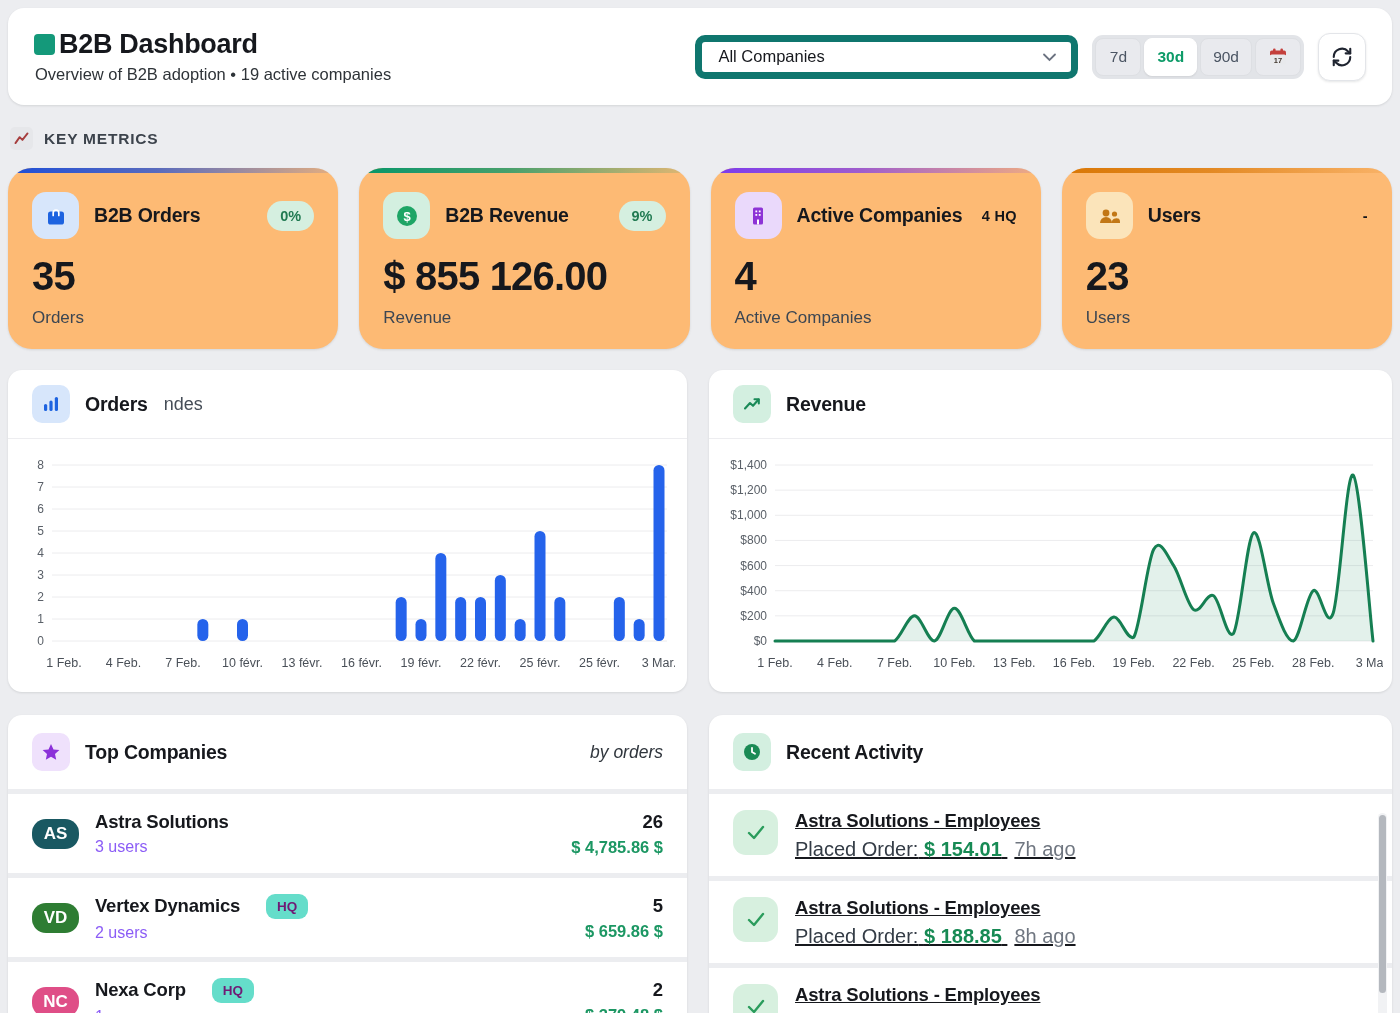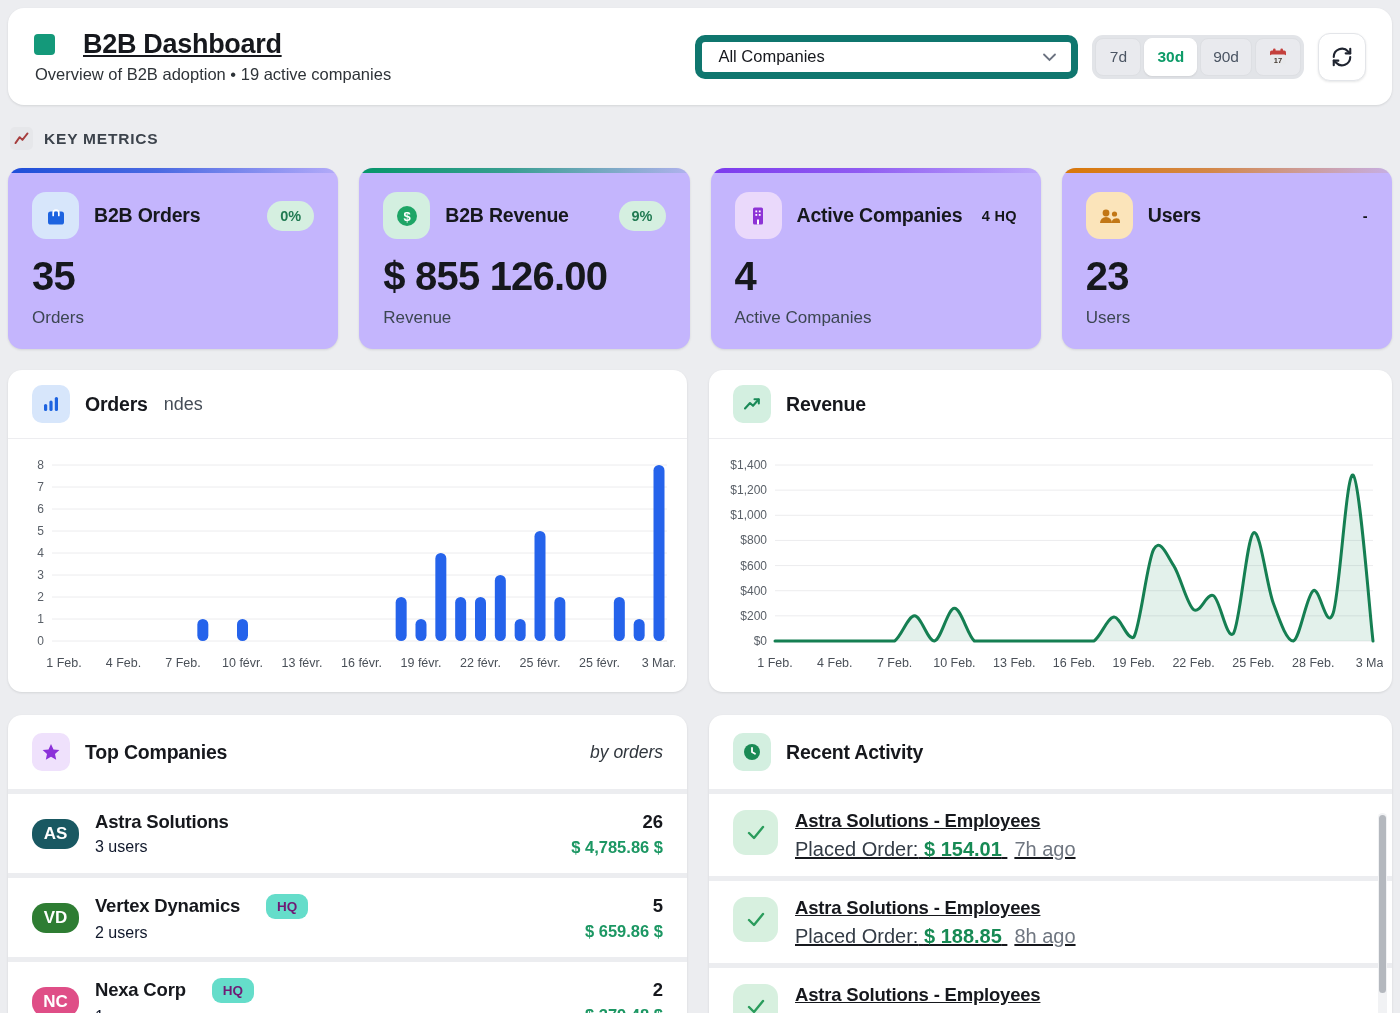--- a/index.html
+++ b/index.html
@@ -10,21 +10,21 @@
     color:#16181d; overflow:hidden;
   }
   .shadow { box-shadow:0 1px 3px rgba(20,25,35,.07), 0 1px 2px rgba(20,25,35,.04); }
 
   
   .header {
     margin:8px; height:97px; background:#fff; border-radius:16px;
     display:flex; align-items:center; justify-content:space-between;
     padding:12px 26px;
   }
-  .brand-row { display:flex; align-items:center; gap:28px;text-decoration:underline; }
+  .brand-row { display:flex; align-items:center; gap:4px; }
   .brand-square { width:21px; height:21px; border-radius:4px; }
   .page-title { font-size:27px; font-weight:800; letter-spacing:-.3px; }
   .page-subtitle { font-size:16.5px; color:#2e3338; margin-top:5px; margin-left:1px; }
   .header-right { display:flex; align-items:center; gap:14px; }
   .select {
     width:383px; height:44px; border:7px solid #0f766e; border-radius:10px;
     display:flex; align-items:center; justify-content:space-between;
     padding:0 14px 0 16px; font-size:16.5px; background:#fff; cursor:pointer;
   }
   .chev { color:#6b7280; font-size:15px; }
@@ -45,21 +45,21 @@
   .cal-svg text { font-family:"Liberation Sans",sans-serif; }
 
   
   .section-row { display:flex; align-items:center; gap:11px; margin:22px 8px 18px 10px; }
   .section-icon { width:23px; height:23px; border-radius:5px; background:#e6e7ea;
     display:flex; align-items:center; justify-content:center; }
   .section-label { font-size:15.5px; font-weight:700; letter-spacing:.8px; color:#3c434c; }
 
   
   .cards { margin:0 8px; display:grid; grid-template-columns:repeat(4,1fr); gap:21px; }
-  .m-card { background:#c4b5fd; border-radius:14px; overflow:hidden; height:181px; }
+  .m-card { background:#fdba74; border-radius:24px; overflow:hidden; height:181px; }
   .accent-bar { height:5px; }
   .m-body { padding:19px 24px; }
   .m-head { display:flex; align-items:center; }
   .tile { border-radius:14px; display:flex; align-items:center; justify-content:center; flex:0 0 auto; }
   .tile-lg { width:47px; height:47px; }
   .tile-sm { width:38px; height:38px; border-radius:10px; }
   .tile-blue { background:#d7e6fb; }
   .tile-green { background:#d3efe0; }
   .tile-purple { background:#ead9fb; }
   .tile-amber { background:#fbe4ba; }
@@ -90,21 +90,21 @@
   .b-right { margin-left:auto; font-size:17.5px; color:#30363d;font-style:italic; }
   .strip { height:5px; background:#ecedf0; }
   .row { display:flex; align-items:center; padding:15px 24px; min-height:79px; }
   .avatar { width:47px; height:30px; border-radius:14px; color:#fff; font-size:17px; font-weight:700;
     display:flex; align-items:center; justify-content:center; flex:0 0 auto; }
   .row-main { margin-left:16px; }
   .name-line { display:flex; align-items:center; gap:10px; }
   .co-name { font-size:18.5px; font-weight:700; letter-spacing:-.2px; }
   .hq-badge { background:#65ddca; color:#701a75; font-size:13.5px; font-weight:700;
     padding:5px 11px; border-radius:9px;margin-left:16px; }
-  .co-users { font-size:16px; color:#0f172a; margin-top:5px; }
+  .co-users { font-size:16px; color:#8b5cf6; margin-top:5px; }
   .row-right { margin-left:auto; text-align:right; }
   .co-orders { font-size:18.5px; font-weight:700; }
   .co-amount { font-size:16.5px; font-weight:700; color:#1c9763; margin-top:5px; }
 
   .act-row { display:flex; align-items:flex-start; padding:16px 26px 15px 24px; min-height:75px; }
   .act-tile { width:45px; height:45px; border-radius:13px; background:#d7f0df;
     display:flex; align-items:center; justify-content:center; flex:0 0 auto; }
   .act-main { margin-left:17px;text-decoration:underline; }
   .act-title { font-size:18.5px; font-weight:700; letter-spacing:-.2px; }
   .act-line { font-size:20px; margin-top:6px; color:#343c46; }

